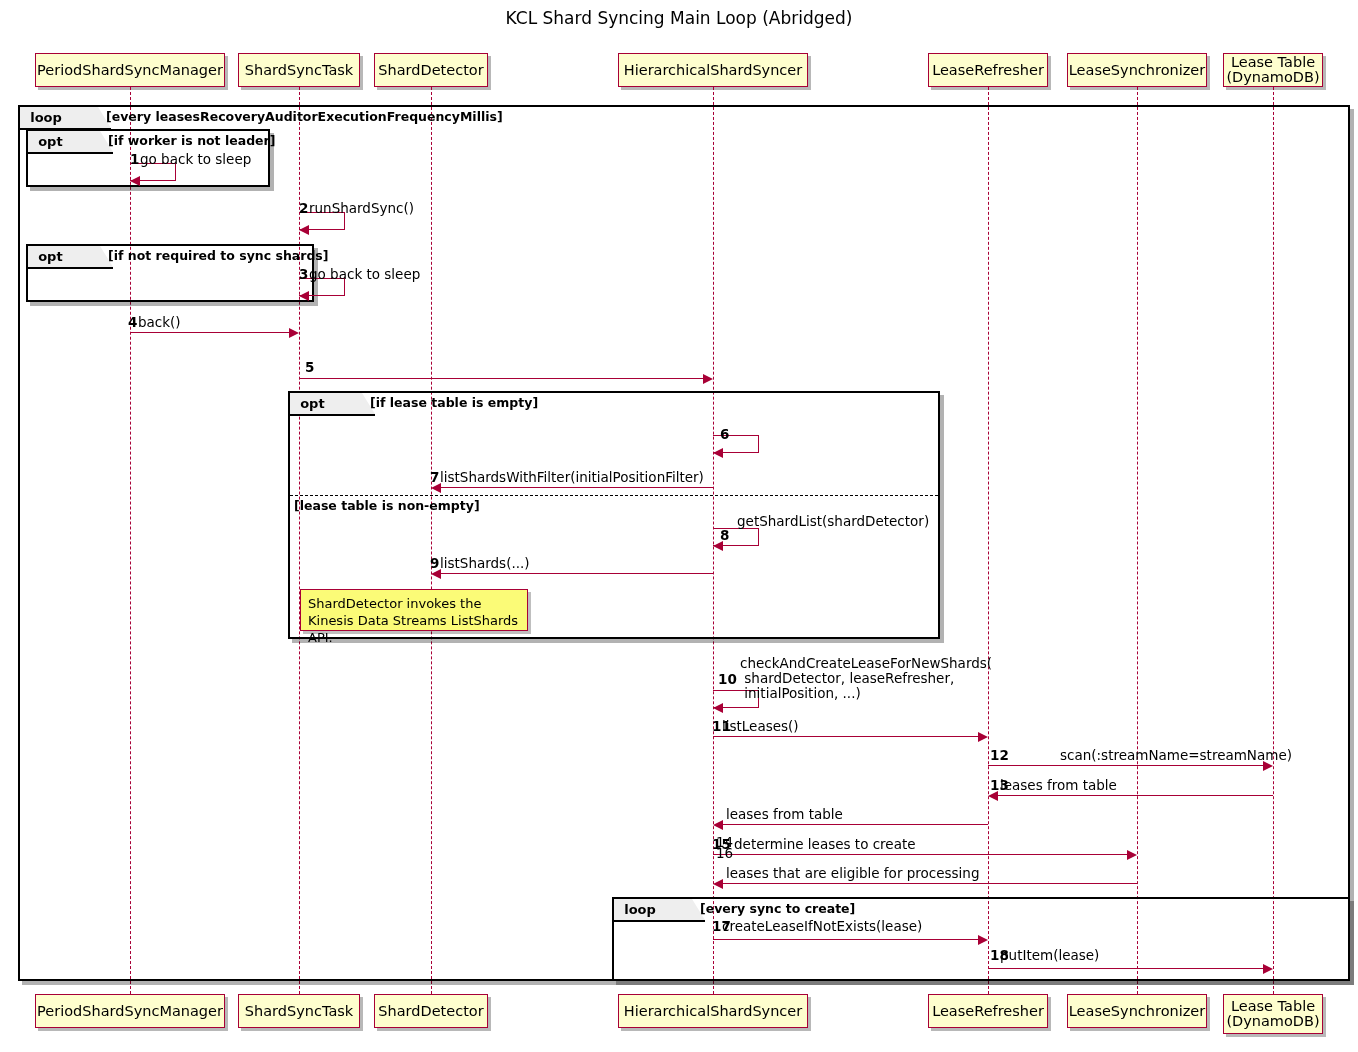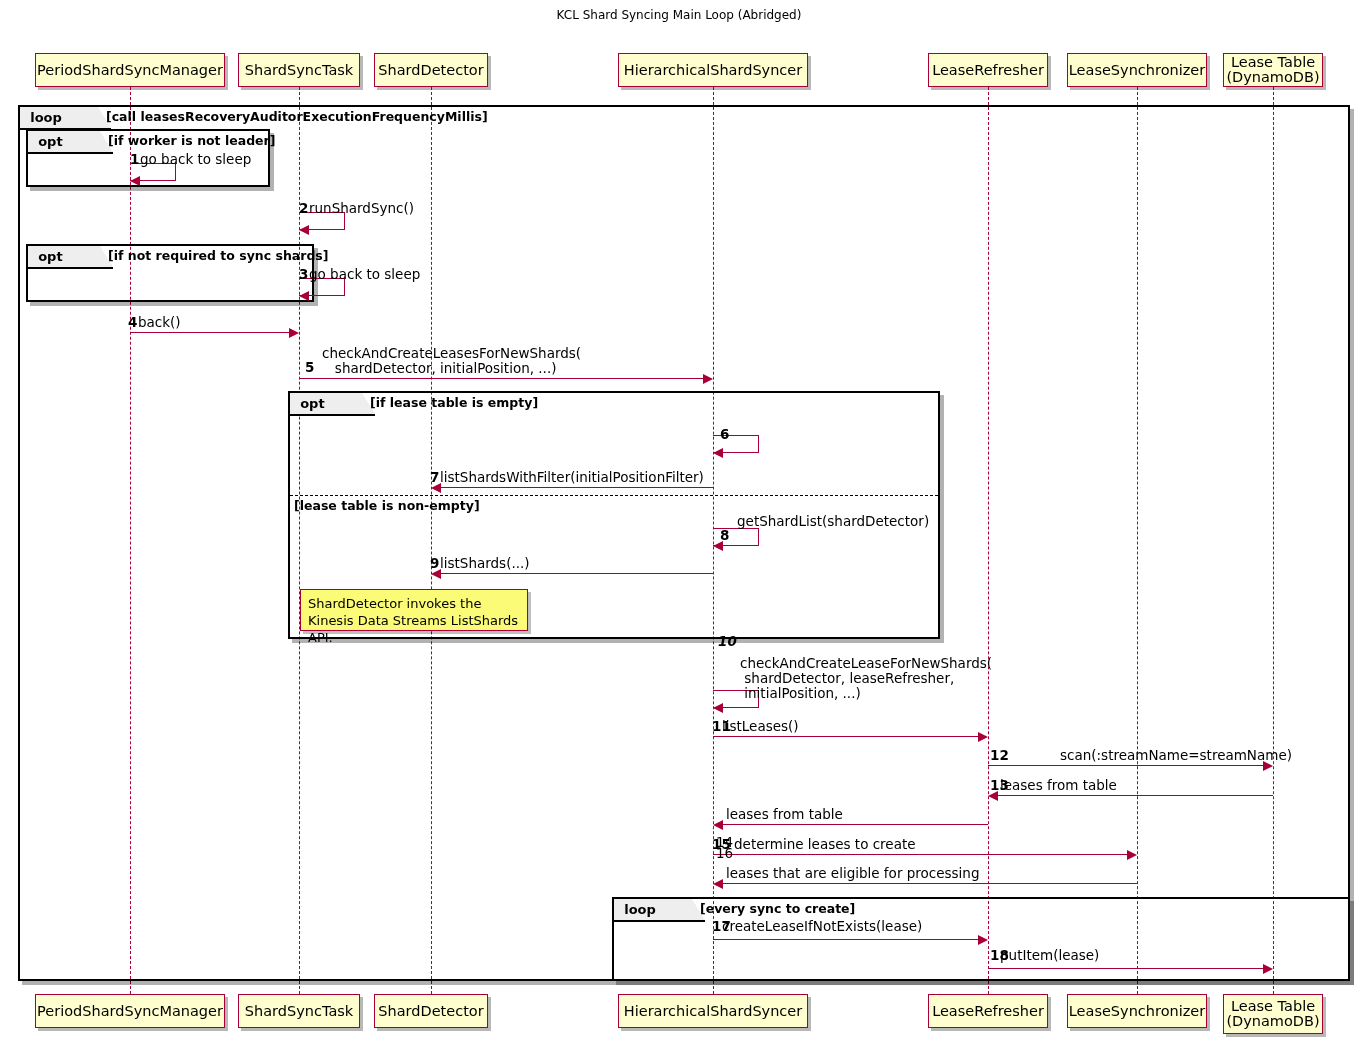--- a/index.html
+++ b/index.html
@@ -1,19 +1,19 @@
 <!DOCTYPE html>
 <html><head>
 <meta charset="utf-8">
 <style>
   html,body{margin:0;padding:0;background:#FFFFFF;}
   body{width:1358px;height:1052px;font-family:"DejaVu Sans",sans-serif;position:relative;overflow:hidden;}
   #canvas{position:absolute;left:0;top:0;width:1358px;height:1052px;}
 
-  .ttl{position:absolute;left:0;top:8px;width:1358px;text-align:center;font-size:12px;color:#000;}
+  .ttl{position:absolute;left:0;top:8px;width:1358px;text-align:center;font-size:17px;color:#000;}
 
   
   .pbox{position:absolute;background:#FEFECE;border:1.5px solid #A80036;
         box-shadow:3px 3px 0 0 rgba(0,0,0,0.28);
         font-size:14.5px;color:#000;line-height:15px;text-align:center;
         display:flex;align-items:center;justify-content:center;box-sizing:border-box;padding:0 6px;}
   .pbox span{display:block;white-space:pre-line;}
 
   
   .life{position:absolute;width:0;border-left:1.6px dashed #A80036;}
@@ -99,21 +99,21 @@
 (DynamoDB)</span>
     </div>
     <div class="pbox" style="left: 1223px; top: 994px; width: 100px; height: 40px;">
       <span>Lease Table
 (DynamoDB)</span>
     </div>
     <div class="life" style="left: 1273px; top: 87px; height: 907px;"></div>
     <div class="frame shadow" style="left: 18px; top: 105px; width: 1332px; height: 876px;"></div>
     <div class="ftab" style="left: 20.2px; top: 107.2px; width: 78px;">loop</div>
     <div class="ftab-b" style="left: 20.2px; top: 128.2px; width: 91px;"></div>
-    <div class="fcond" style="left: 106px; top: 109px;">[call leasesRecoveryAuditorExecutionFrequencyMillis]</div>
+    <div class="fcond" style="left: 106px; top: 109px;">[every leasesRecoveryAuditorExecutionFrequencyMillis]</div>
     <div class="frame shadow" style="left: 26px; top: 129px; width: 244px; height: 58px;"></div>
     <div class="ftab" style="left: 28.2px; top: 131.2px; width: 72px;">opt</div>
     <div class="ftab-b" style="left: 28.2px; top: 152.2px; width: 85px;"></div>
     <div class="fcond" style="left: 108px; top: 133px;">[if worker is not leader]</div>
     <div class="frame shadow" style="left: 26px; top: 244px; width: 288px; height: 58px;"></div>
     <div class="ftab" style="left: 28.2px; top: 246.2px; width: 72px;">opt</div>
     <div class="ftab-b" style="left: 28.2px; top: 267.2px; width: 85px;"></div>
     <div class="fcond" style="left: 108px; top: 248px;">[if not required to sync shards]</div>
     <div class="frame shadow" style="left: 288px; top: 391px; width: 652px; height: 248px;"></div>
     <div class="ftab" style="left: 290.2px; top: 393.2px; width: 72px;">opt</div>
@@ -137,40 +137,38 @@
     <div class="ahead l" style="left: 299px; top: 291px;"></div>
     <div class="msg" style="left: 299px; top: 267px; font-weight: bold;">3</div>
     <div class="msg" style="left: 309px; top: 267px;">go back to sleep</div>
     <div class="aline" style="left: 130px; top: 332px; width: 160px;"></div>
     <div class="ahead r" style="left: 289px; top: 328px;"></div>
     <div class="msg" style="left: 128px; top: 315px; font-weight: bold;">4</div>
     <div class="msg" style="left: 138px; top: 315px;">back()</div>
     <div class="aline" style="left: 299px; top: 378px; width: 405px;"></div>
     <div class="ahead r" style="left: 703px; top: 374px;"></div>
     <div class="msg" style="left: 305px; top: 360px; font-weight: bold;">5</div>
-    <div class="msg" style="left: 322px; top: 346px;">checkAndCreateLeasesForNewShards(
-   shardDetector, initialPosition, ...)</div>
     <div class="selfbox" style="left: 713px; top: 435px; width: 46px; height: 18px; border-top: 1.7px solid rgb(168, 0, 54); border-right: 1.7px solid rgb(168, 0, 54); border-bottom: 1.7px solid rgb(168, 0, 54);"></div>
     <div class="ahead l" style="left: 713px; top: 448px;"></div>
     <div class="msg" style="left: 720px; top: 427px; font-weight: bold;">6</div>
     <div class="aline" style="left: 440px; top: 487px; width: 273px;"></div>
     <div class="ahead l" style="left: 431px; top: 483px;"></div>
     <div class="msg" style="left: 430px; top: 470px; font-weight: bold;">7</div>
     <div class="msg" style="left: 440px; top: 470px;">listShardsWithFilter(initialPositionFilter)</div>
     <div class="selfbox" style="left: 713px; top: 528px; width: 46px; height: 18px; border-top: 1.7px solid rgb(168, 0, 54); border-right: 1.7px solid rgb(168, 0, 54); border-bottom: 1.7px solid rgb(168, 0, 54);"></div>
     <div class="ahead l" style="left: 713px; top: 541px;"></div>
     <div class="msg" style="left: 720px; top: 528px; font-weight: bold;">8</div>
     <div class="msg" style="left: 737px; top: 514px;">getShardList(shardDetector)</div>
     <div class="aline" style="left: 440px; top: 573px; width: 273px;"></div>
     <div class="ahead l" style="left: 431px; top: 569px;"></div>
     <div class="msg" style="left: 430px; top: 556px; font-weight: bold;">9</div>
     <div class="msg" style="left: 440px; top: 556px;">listShards(...)</div>
     <div class="selfbox" style="left: 713px; top: 690px; width: 46px; height: 18px; border-top: 1.7px solid rgb(168, 0, 54); border-right: 1.7px solid rgb(168, 0, 54); border-bottom: 1.7px solid rgb(168, 0, 54);"></div>
     <div class="ahead l" style="left: 713px; top: 703px;"></div>
-    <div class="msg" style="left: 718px; top: 634px; font-weight: bold; font-style: italic;">10</div>
+    <div class="msg" style="left: 718px; top: 672px; font-weight: bold;">10</div>
     <div class="msg" style="left: 740px; top: 648px; margin-top: 8px;">checkAndCreateLeaseForNewShards(
  shardDetector, leaseRefresher,
  initialPosition, ...)</div>
     <div class="aline" style="left: 713px; top: 736px; width: 266px;"></div>
     <div class="ahead r" style="left: 978px; top: 732px;"></div>
     <div class="msg" style="left: 712px; top: 719px; font-weight: bold;">11</div>
     <div class="msg" style="left: 722px; top: 719px;">listLeases()</div>
     <div class="aline" style="left: 988px; top: 765px; width: 276px;"></div>
     <div class="ahead r" style="left: 1263px; top: 761px;"></div>
     <div class="msg" style="left: 990px; top: 748px; font-weight: bold;">12</div>

